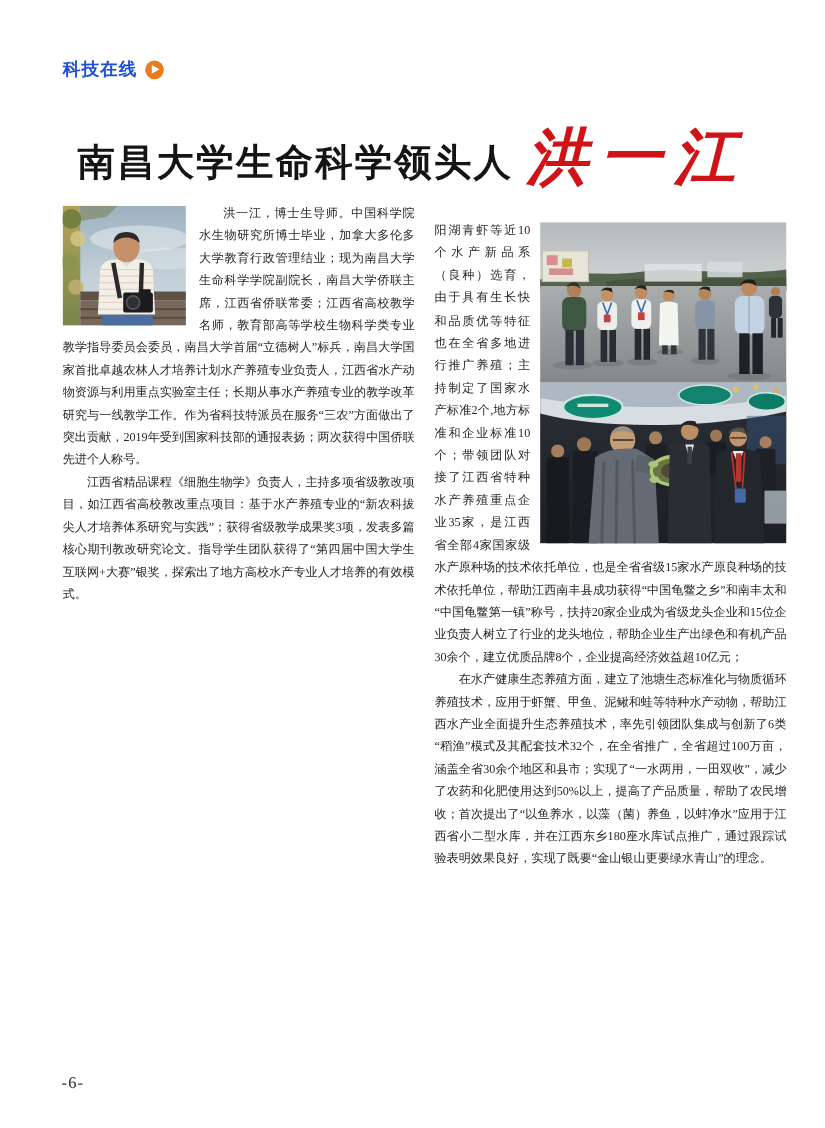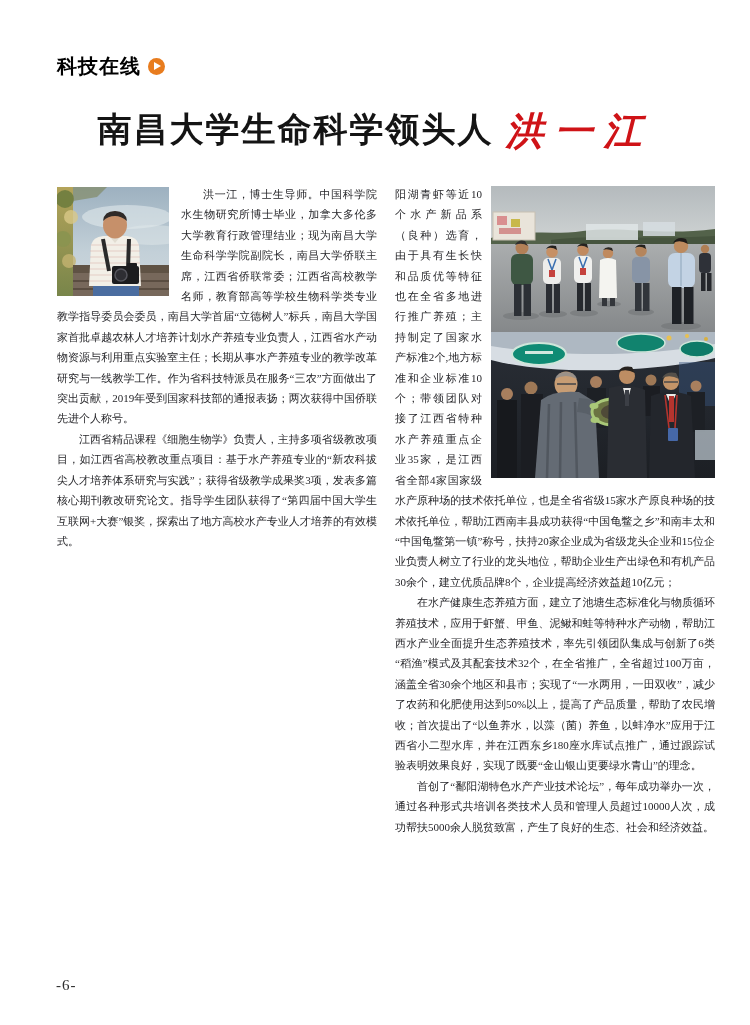--- a/index.html
+++ b/index.html
@@ -4,45 +4,45 @@
 <style>
   html,body { margin:0; padding:0; background:#ffffff; }
   .page {
     position:relative; width:750px; height:1025px; background:#ffffff;
     font-family:"Liberation Serif","DejaVu Serif",serif; color:#26262a; overflow:hidden;
   }
 
   
   .section-header { position:absolute; left:57px; top:53px; display:flex; align-items:center; gap:7px; }
   .section-label {
-    color:#000000; font-family:"Liberation Sans","DejaVu Sans",sans-serif;
-    font-size:20px; font-weight:bold; letter-spacing:1px;
+    color:#1d4ed8; font-family:"Liberation Sans","DejaVu Sans",sans-serif;
+    font-size:16px; font-weight:bold; letter-spacing:1px;
   }
   .play-icon { width:17px; height:17px; border-radius:50%; background:#e87c1e; position:relative; }
   .play-icon::after {
     content:""; position:absolute; left:6px; top:4px;
     border-left:7px solid #fff; border-top:4.5px solid transparent; border-bottom:4.5px solid transparent;
   }
 
   
   .article-title { position:absolute; top:106px; left:0; width:750px; margin:0; text-align:center; white-space:nowrap; }
   .title-main {
     font-family:Liberation Serif, serif; font-weight:900;
     font-size:34px; color:#141414; letter-spacing:2px;
   }
   .title-name {
     font-family:"DejaVu Serif","Liberation Serif",serif; font-style:italic; font-weight:bold;
-    font-size:38px; color:#cf1317; letter-spacing:11px; margin-left:12px; vertical-align:-3px;
+    font-size:56px; color:#cf1317; letter-spacing:11px; margin-left:12px; vertical-align:-3px;
   }
 
   
   .columns { position:absolute; top:184px; left:57px; width:658px; display:flex; gap:18px; }
   .col { width:320px; font-size:11px; line-height:20.4px; text-align:justify; }
   .para { margin:0; text-indent:2em; }
-  .para.no-indent { text-indent:0; }
+  .para.no-indent { text-indent:0;margin-top:16px; }
 
   .photo-portrait { float:left; width:112px; height:109px; margin:3px 12px 2px 0; }
   .photo-stack { float:right; width:224px; margin:2px 0 2px 9px; }
   .photo-stack .ph { margin-bottom:13px; }
   .photo-stack .ph:last-child { margin-bottom:0; }
   svg { display:block; }
 
   
   .page-number { position:absolute; left:56px; top:977px; font-size:15px; letter-spacing:1px; color:#2e2e2e; }
 </style>
@@ -243,19 +243,18 @@
             <path d="M171,46 Q175,39 185,41 L188,47 Q179,42 171,46 Z" fill="#55504a"></path>
             <line x1="173" y1="50" x2="187" y2="50" stroke="#4a4a4a" stroke-width="1.5"></line>
             <path d="M160,64 Q180,56 200,64 L204,146 L158,146 Z" fill="#23262c"></path>
             <path d="M175,62 L180,74 L185,62" fill="#ecece9"></path>
             <rect x="178" y="64" width="5" height="26" fill="#b5342e"></rect>
             <path d="M174,63 L178,96 M186,63 L184,96" stroke="#b5342e" stroke-width="1.6" fill="none"></path>
             <rect x="177" y="96" width="10" height="13" rx="1" fill="#4668a8"></rect>
             <rect x="204" y="98" width="20" height="30" fill="#b9c4cc" opacity="0.75"></rect>
           </svg></span></span><span>阳湖青虾等近10个水产新品系（良种）选育，由于具有生长快和品质优等特征也在全省多地进行推广养殖；主持制定了国家水产标准2个,地方标准和企业标准10个；带领团队对接了江西省特种水产养殖重点企业35家，是江西省全部4家国家级水产原种场的技术依托单位，也是全省省级15家水产原良种场的技术依托单位，帮助江西南丰县成功获得“中国龟鳖之乡”和南丰太和“中国龟鳖第一镇”称号，扶持20家企业成为省级龙头企业和15位企业负责人树立了行业的龙头地位，帮助企业生产出绿色和有机产品30余个，建立优质品牌8个，企业提高经济效益超10亿元；</span></p>
       <p class="para"><span>在水产健康生态养殖方面，建立了池塘生态标准化与物质循环养殖技术，应用于虾蟹、甲鱼、泥鳅和蛙等特种水产动物，帮助江西水产业全面提升生态养殖技术，率先引领团队集成与创新了6类“稻渔”模式及其配套技术32个，在全省推广，全省超过100万亩，涵盖全省30余个地区和县市；实现了“一水两用，一田双收”，减少了农药和化肥使用达到50%以上，提高了产品质量，帮助了农民增收；首次提出了“以鱼养水，以藻（菌）养鱼，以蚌净水”应用于江西省小二型水库，并在江西东乡180座水库试点推广，通过跟踪试验表明效果良好，实现了既要“金山银山更要绿水青山”的理念。</span></p>
-      <p class="para"><span>首创了“鄱阳湖特色水产产业技术论坛”，每年成功举办一次，通过各种形式共培训各类技术人员和管理人员超过10000人次，成功帮扶5000余人脱贫致富，产生了良好的生态、社会和经济效益。</span></p>
     </div>
   </div>
 
   <div class="page-number">-6-</div>
 
 </div>
 
 </body></html>

